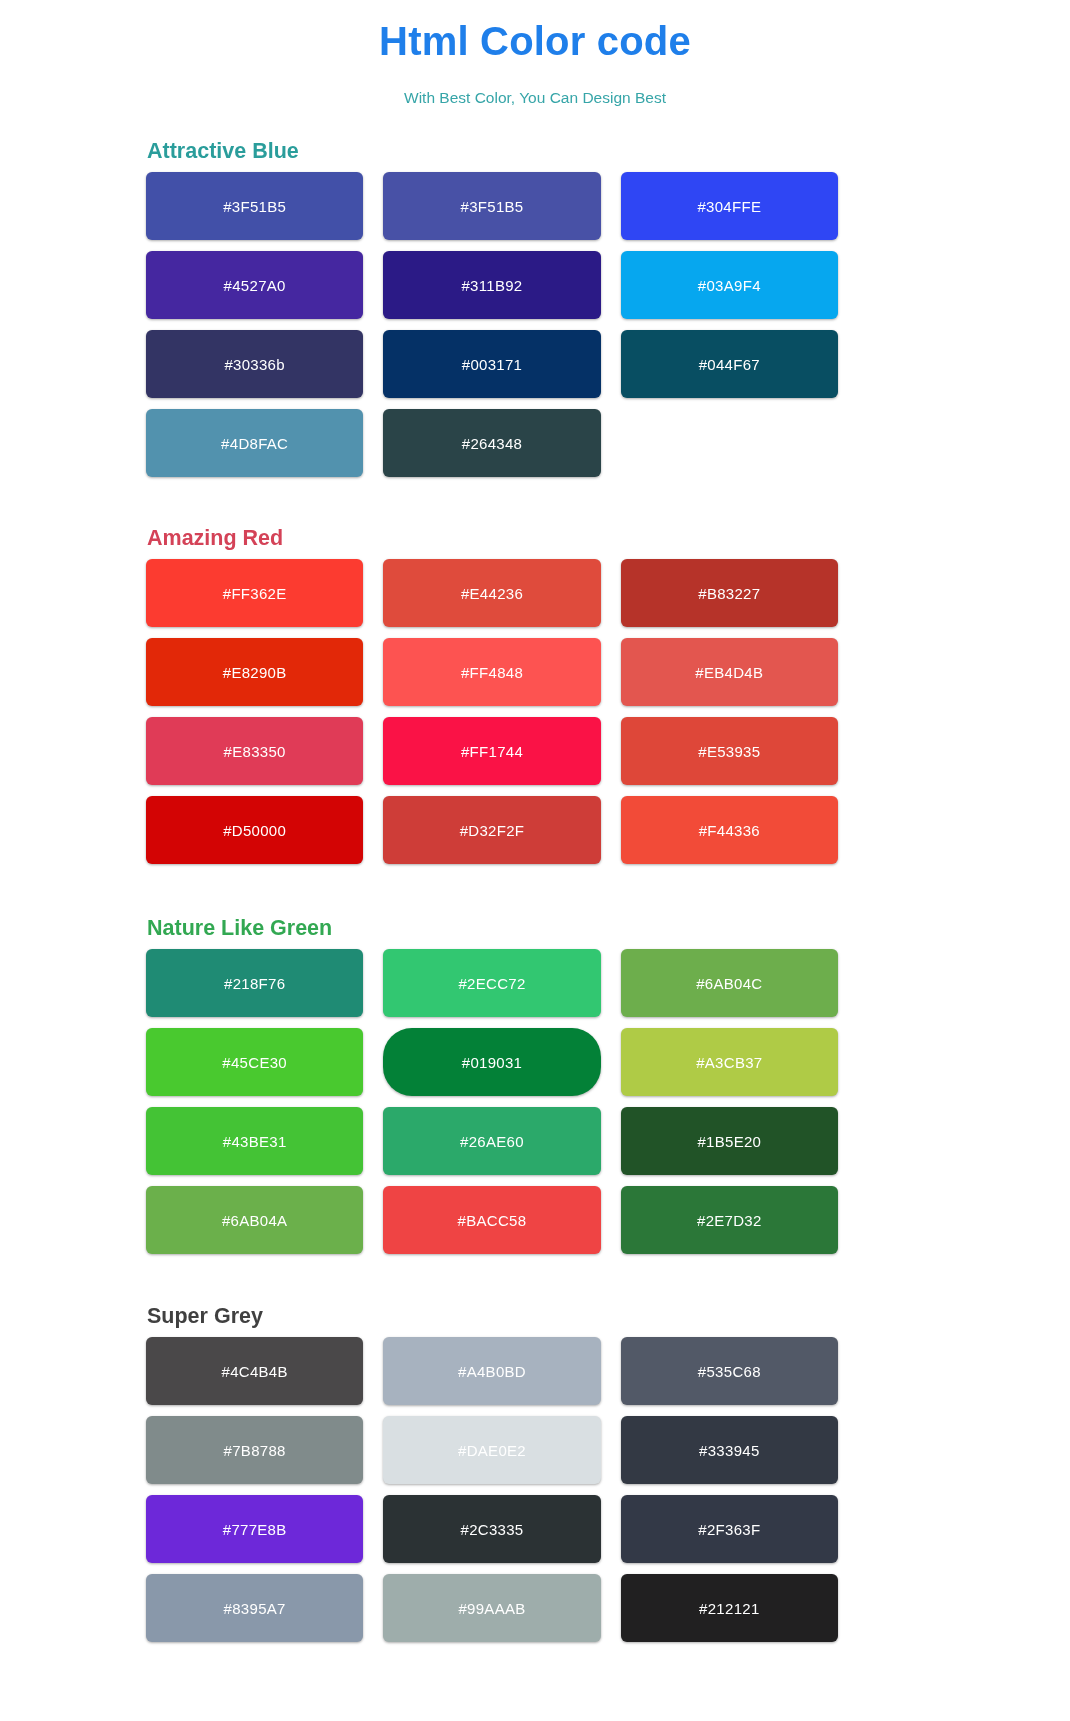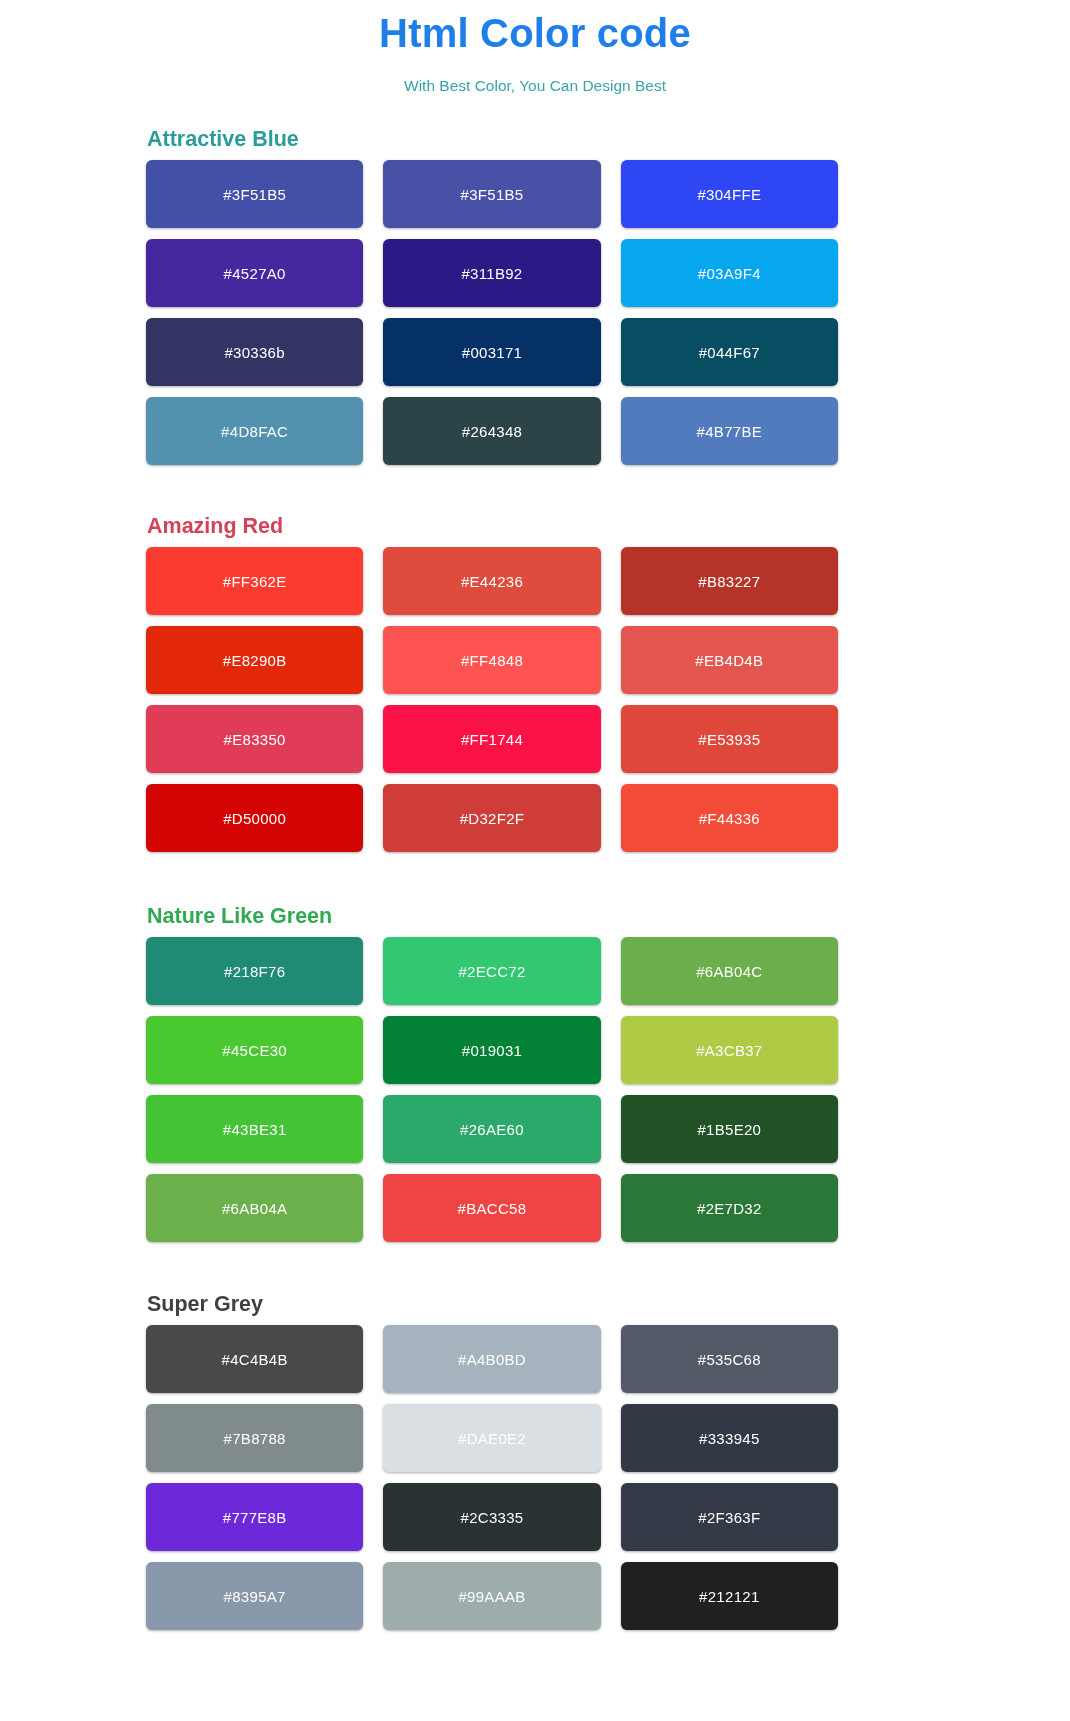--- a/index.html
+++ b/index.html
@@ -17,21 +17,21 @@
   .page {
     width: 1070px;
     padding-top: 2px;
   }
   .page-title {
     text-align: center;
     color: #1F7FEA;
     font-size: 40px;
     font-weight: 700;
     line-height: 46px;
-    margin: 8px;
+    margin: 16px;
     padding: 0 0 2px 0;
     letter-spacing: 0.2px;
   }
   .page-subtitle {
     text-align: center;
     color: #36A5A8;
     font-size: 15.5px;
     font-weight: 400;
     line-height: 20px;
     margin: 12px;
@@ -121,23 +121,20 @@
           </div>
         <div class="swatch" style="background: rgb(8, 78, 98);">
             <span class="swatch-label">#044F67</span>
           </div>
         <div class="swatch" style="background: rgb(82, 146, 174);">
             <span class="swatch-label">#4D8FAC</span>
           </div>
         <div class="swatch" style="background: rgb(42, 68, 72);">
             <span class="swatch-label">#264348</span>
           </div>
-        <div class="swatch" style="background: rgb(81, 123, 189);">
-            <span class="swatch-label">#4B77BE</span>
-          </div>
       </div>
     </div>
 
     <div class="sec-gap-1"></div>
 
     <div class="section">
       <h2 class="section-heading" style="color: rgb(212, 66, 87);">Amazing Red</h2>
       <div class="swatch-grid">
         <div class="swatch" style="background: rgb(252, 59, 48);">
             <span class="swatch-label">#FF362E</span>
@@ -188,21 +185,21 @@
           </div>
         <div class="swatch" style="background: rgb(50, 199, 113);">
             <span class="swatch-label">#2ECC72</span>
           </div>
         <div class="swatch" style="background: rgb(109, 174, 76);">
             <span class="swatch-label">#6AB04C</span>
           </div>
         <div class="swatch" style="background: rgb(73, 201, 47);">
             <span class="swatch-label">#45CE30</span>
           </div>
-        <div class="swatch" style="background: rgb(3, 129, 55);">
+        <div class="swatch" style="background: rgb(3, 129, 55); border-radius: 29px;">
             <span class="swatch-label">#019031</span>
           </div>
         <div class="swatch" style="background: rgb(175, 203, 70);">
             <span class="swatch-label">#A3CB37</span>
           </div>
         <div class="swatch" style="background: rgb(68, 195, 53);">
             <span class="swatch-label">#43BE31</span>
           </div>
         <div class="swatch" style="background: rgb(43, 169, 106);">
             <span class="swatch-label">#26AE60</span>

